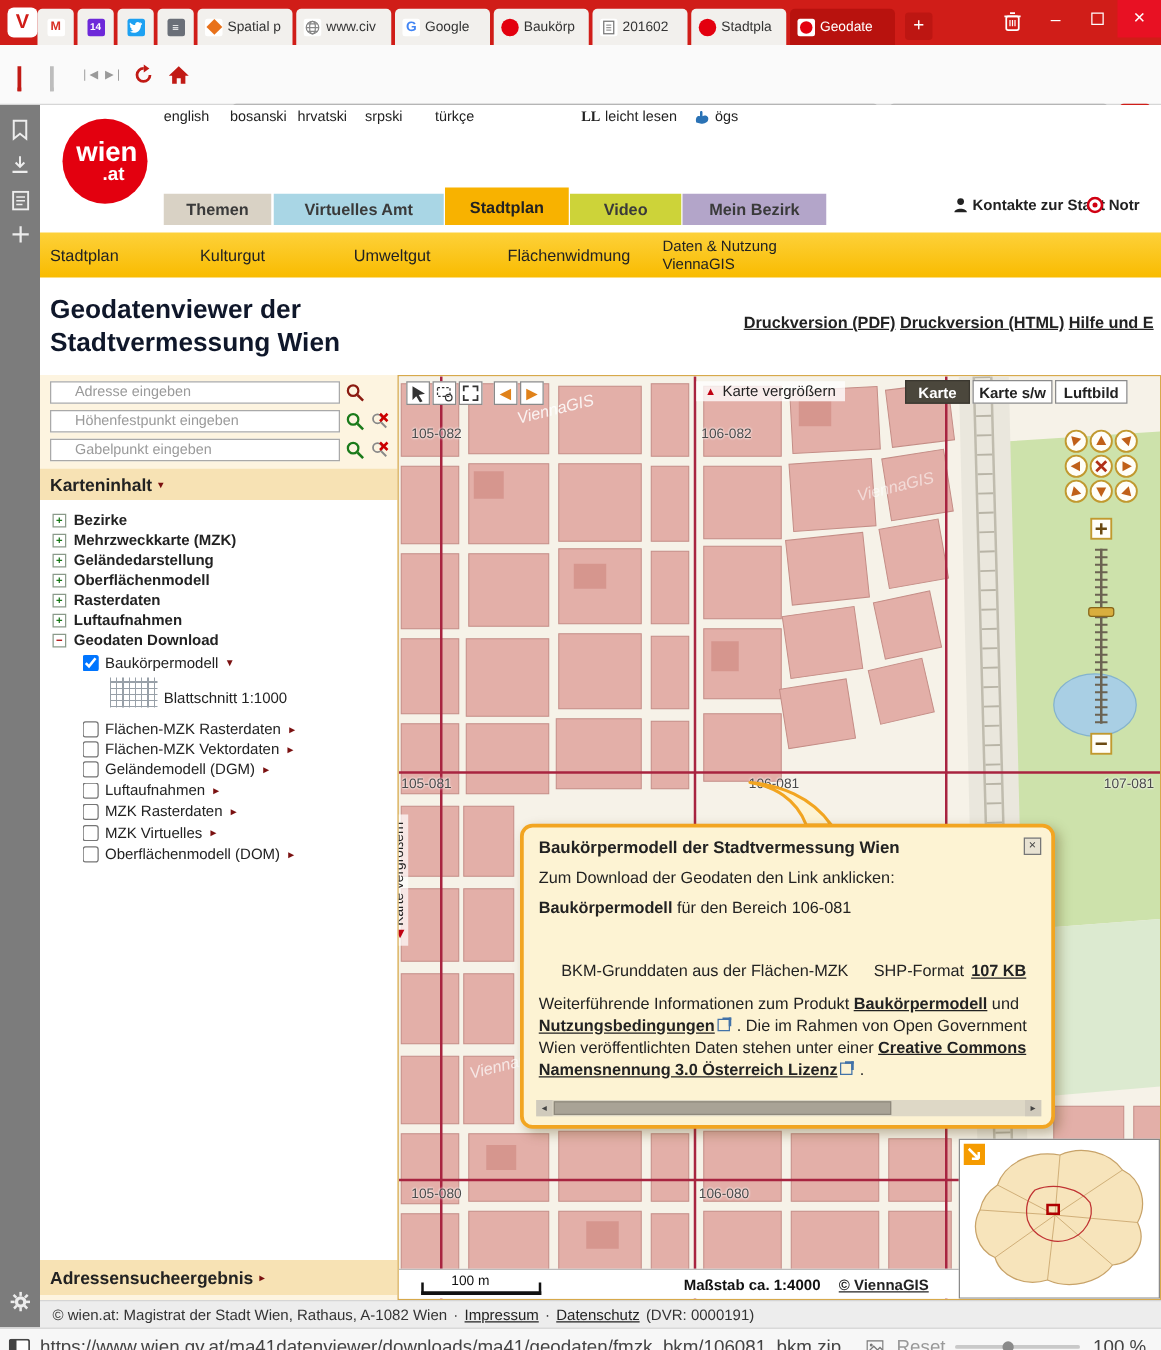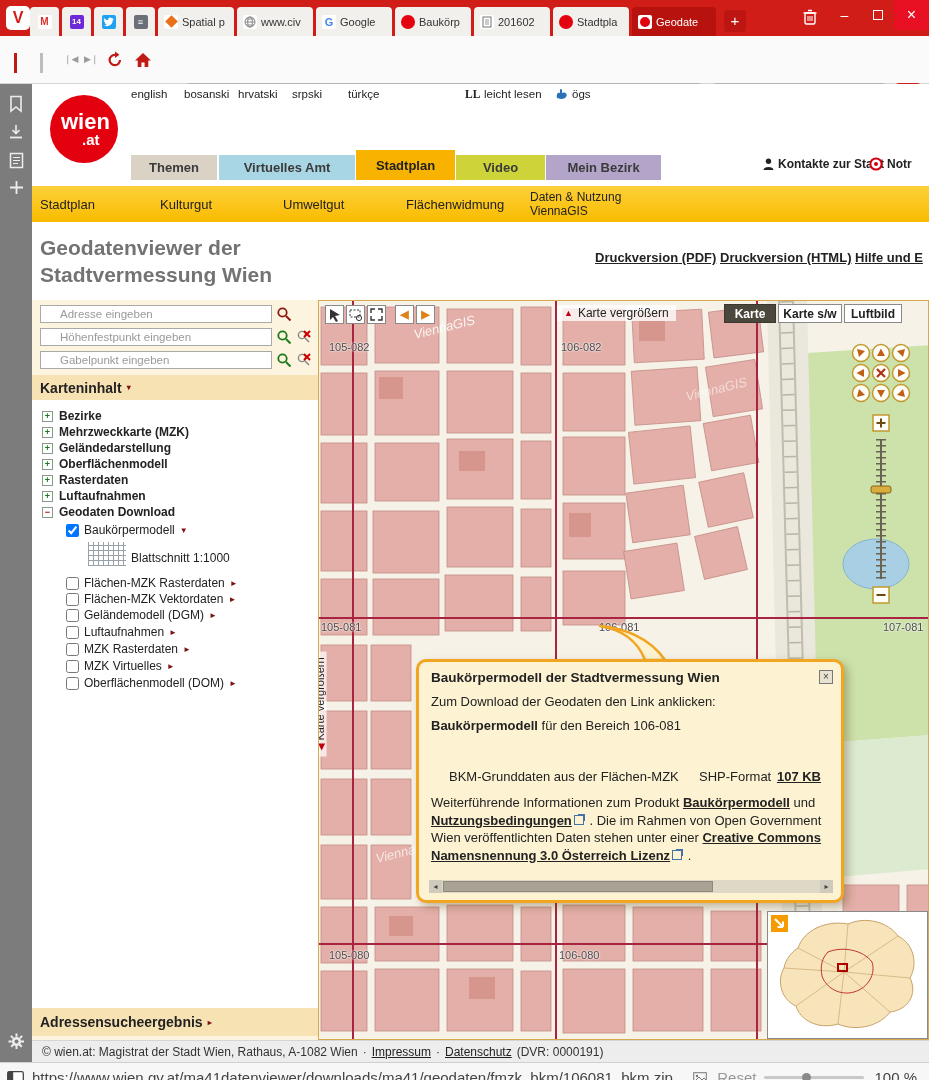--- a/index.html
+++ b/index.html
@@ -29,21 +29,21 @@
 #panelstrip{position:absolute;left:0;top:84px;width:32px;height:978px;background:#7c7c7c}
 .pico{display:block;margin:11px auto 0}
 
 #page{position:absolute;left:32px;top:84px;width:897px;height:956px;background:#fff;overflow:hidden}
 .lang{font-size:11.5px;color:#222;text-decoration:none;position:absolute;top:4px}
 #wlogo{position:absolute;left:18px;top:11px;width:68px;height:68px;border-radius:50%;background:#e3000f;color:#fff}
 .mtab{position:absolute;height:25px;top:71px;display:flex;align-items:center;justify-content:center;font-size:13px;font-weight:bold;color:#3a3a3a}
 .mtab.active{height:30px;top:66px;background:#f8b200;color:#222}
 #menubar{position:absolute;left:0;top:102px;width:897px;height:36px;background:linear-gradient(#fdd13a,#f9bb00)}
 .menu-item{position:absolute;top:11px;font-size:13px;color:#222;cursor:pointer}
-#ptitle{position:absolute;left:8px;top:150px;font-size:21px;font-weight:bold;color:#737373;line-height:27px}
+#ptitle{position:absolute;left:8px;top:150px;font-size:21px;font-weight:bold;color:#0f172a;line-height:27px}
 .hlink{position:absolute;top:166px;font-size:13px;font-weight:bold;white-space:nowrap}
 
 #sidebar{position:absolute;left:0;top:216px;width:286px;height:740px;background:#fdf4e0}
 .srow{position:absolute;left:8px;display:flex;align-items:center;gap:4px}
 .sinput{width:232px;height:18px;border:1px solid #a9a9a9;font-size:11.5px;padding:1px 19px;color:#444;font-family:"Liberation Sans",sans-serif;background:#fff}
 .sinput::placeholder{color:#9a9a9a}
 .beigebar{position:absolute;left:0;width:286px;background:#f7e2b4;display:flex;align-items:center;padding:0 8px;font-size:14px;font-weight:bold;color:#222;gap:5px}
 #tree{position:absolute;left:0;top:100px;width:286px;height:608px;background:#fff}
 .trow{position:absolute;left:10px;display:flex;align-items:center;gap:6px;font-size:12px;font-weight:bold;color:#222;white-space:nowrap}
 .crow{position:absolute;left:34px;display:flex;align-items:center;gap:5px;font-size:12px;color:#222;white-space:nowrap}
@@ -618,20 +618,28 @@
       <div id="popinfo">
         <span>Weiterführende Informationen zum Produkt </span><b>Baukörpermodell</b><span> und </span><b>Nutzungsbedingungen</b><span class="extlink"></span><span> . Die im Rahmen von Open Government Wien veröffentlichten Daten stehen unter einer </span><b>Creative Commons Namensnennung 3.0 Österreich Lizenz</b><span class="extlink"></span><span> .</span>
       </div>
       <div id="popscroll">
         <span class="scrollarr">◂</span>
         <span id="scrollthumb"></span>
         <span class="scrollarr" style="margin-left:auto">▸</span>
       </div>
     </div>
 
+    <div id="mapfoot">
+      <span class="abs" style="left:42px;top:3px;font-size:11px">100 m</span>
+      <div class="abs" style="left:18px;top:17px;width:96px;height:3px;background:#111"></div>
+      <div class="abs" style="left:18px;top:10px;width:2px;height:10px;background:#111"></div>
+      <div class="abs" style="left:112px;top:10px;width:2px;height:10px;background:#111"></div>
+      <span class="abs" style="left:228px;top:5px;font-weight:bold">Maßstab ca. 1:4000</span>
+      <a class="abs" style="left:352px;top:5px;font-weight:bold">© ViennaGIS</a>
+    </div>
 
     <div id="inset">
       <div id="insetbtn"><svg width="17" height="17">
             <path d="M4,4 L12,12 M12,12 V6.5 M12,12 H6.5" stroke="#fff" stroke-width="2" fill="none"></path>
           </svg></div>
       <svg width="159" height="126" viewBox="0 0 159 126">
         <path d="M30,36 C36,18 58,8 80,12 C98,4 120,10 130,24 C146,32 150,52 142,66 C150,82 140,98 122,100 C112,114 88,120 70,112 C50,118 32,108 28,94 C14,88 8,70 16,56 C18,46 24,40 30,36 Z" fill="#f7e4bb" stroke="#c8a369"></path>
         <path d="M80,12 L76,60 L70,112 M30,36 L76,60 M130,24 L76,60 M142,66 L76,60 M122,100 L76,60 M28,94 L76,60 M16,56 L76,60" fill="none" stroke="#caa76f" stroke-width="0.7"></path>
         <path d="M60,40 C75,34 95,38 104,50 C108,62 100,76 86,80 C72,84 58,76 54,64 C52,54 54,46 60,40 Z" fill="none" stroke="#c03333" stroke-width="1"></path>
         <rect x="70" y="52" width="9" height="7" fill="none" stroke="#b00000" stroke-width="2"></rect>

